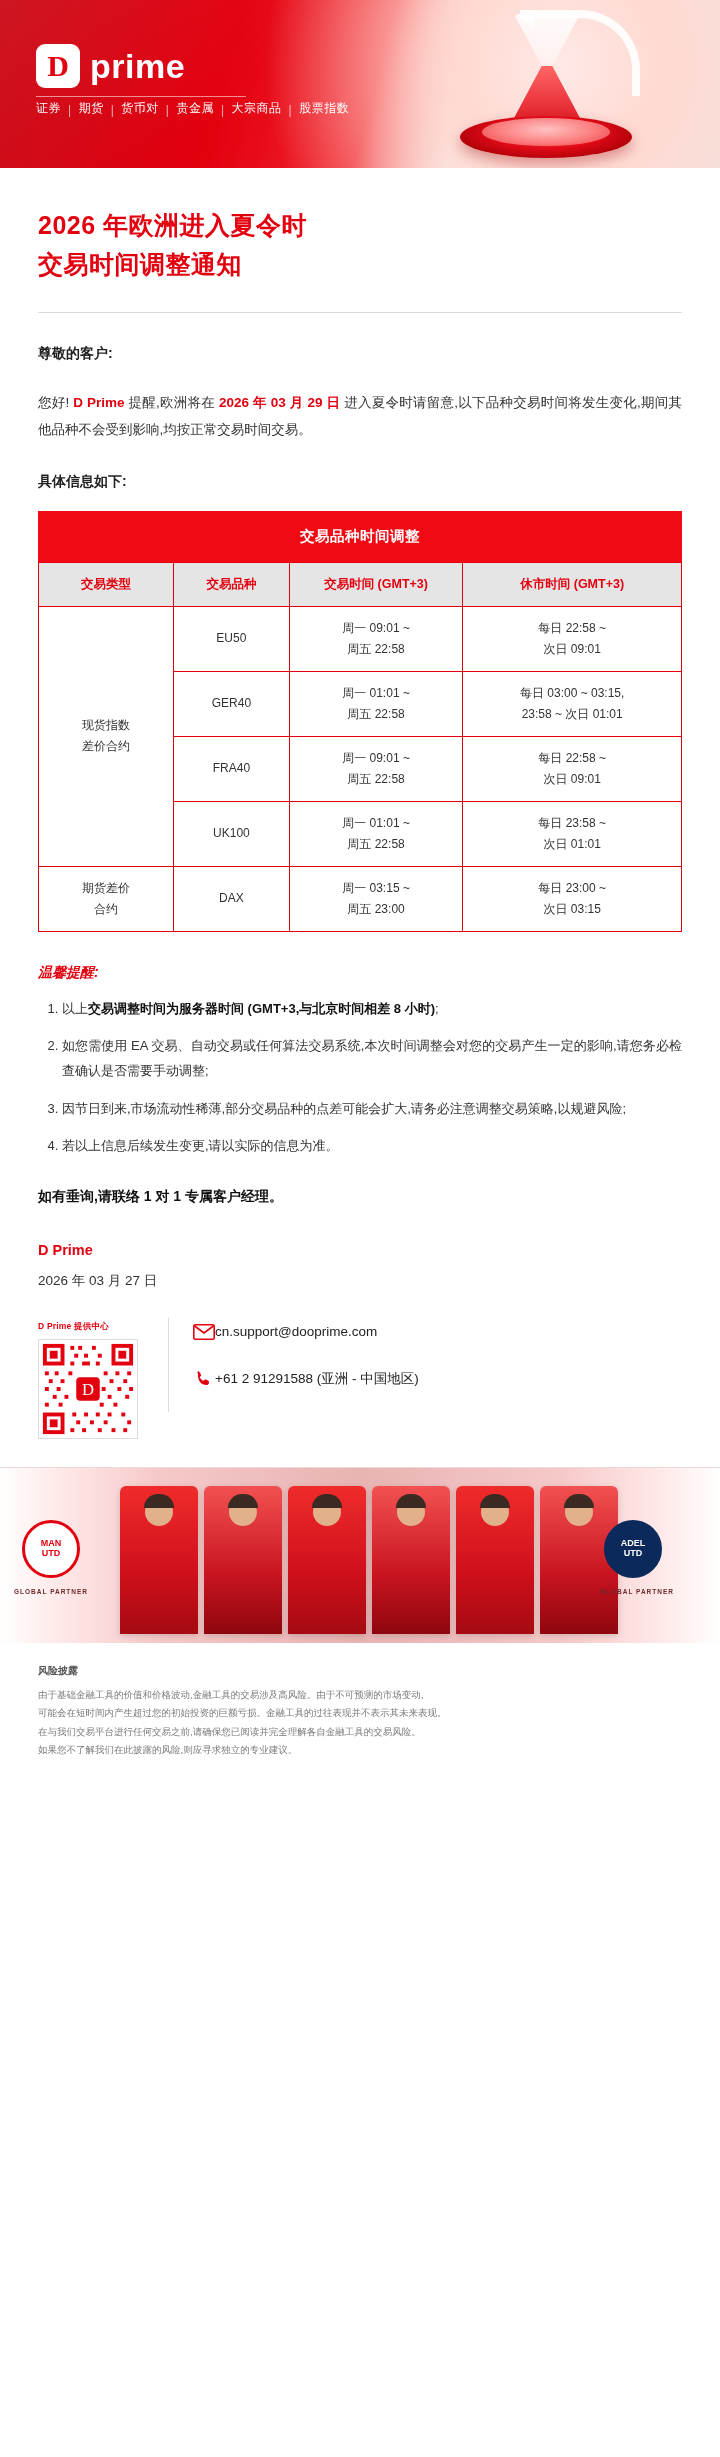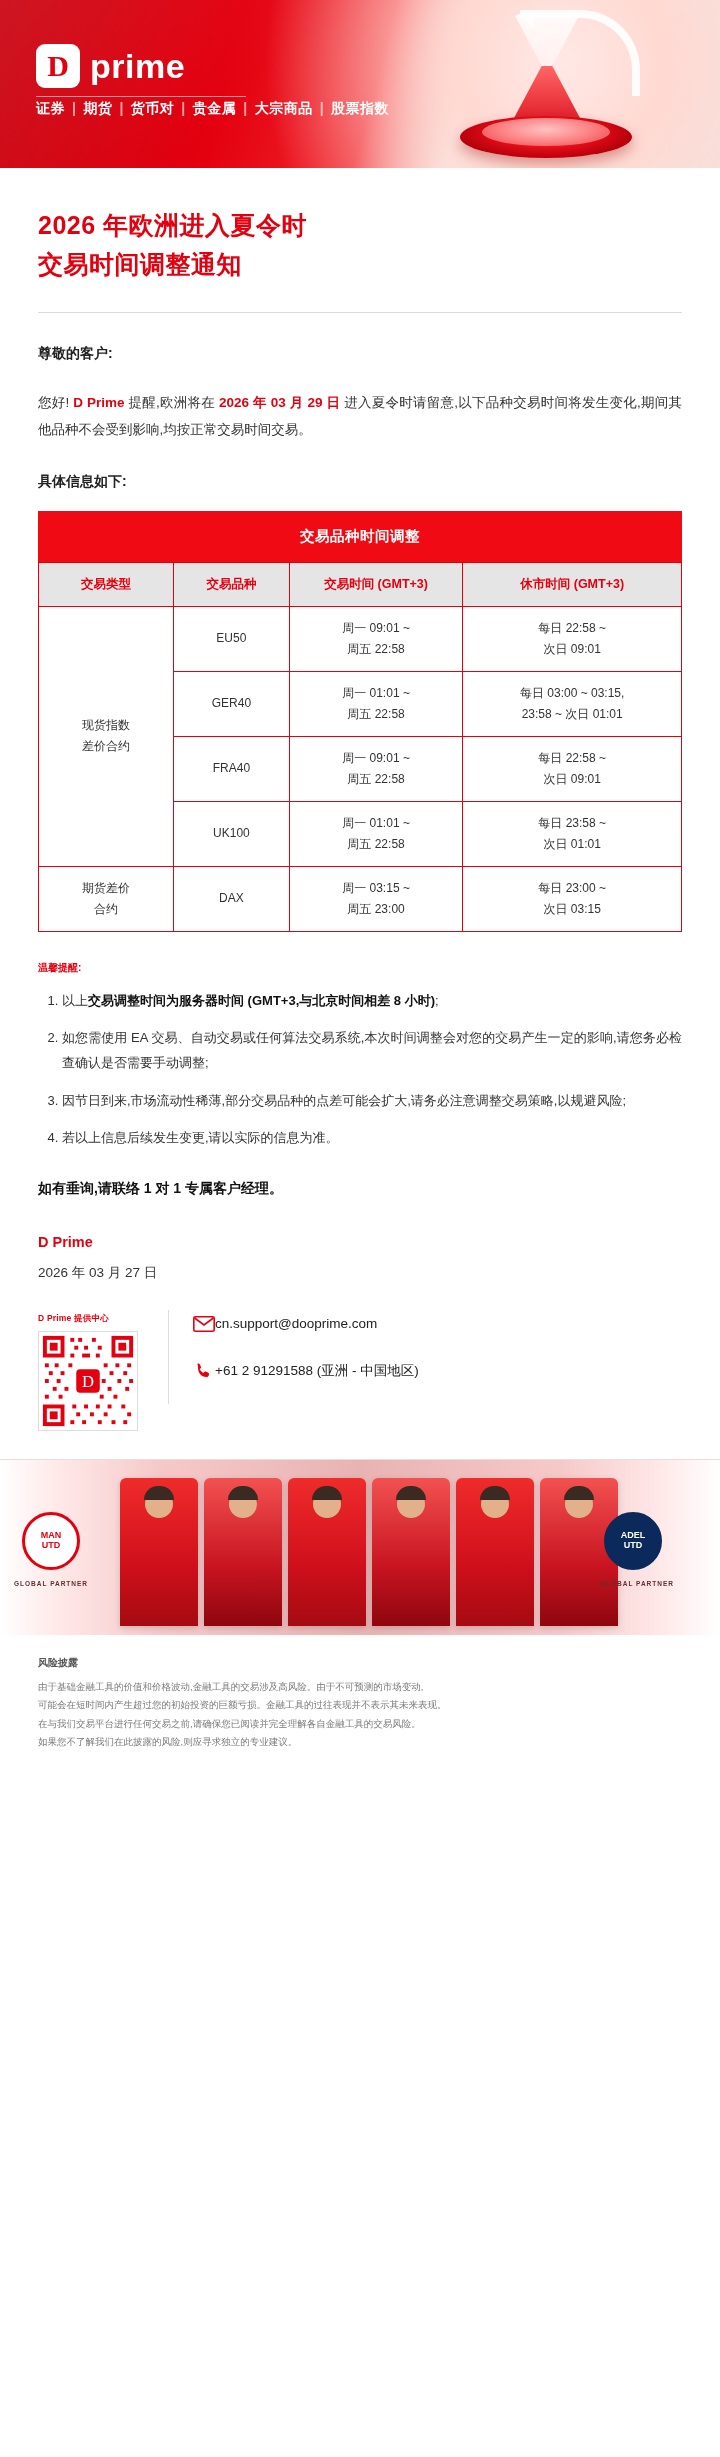--- a/index.html
+++ b/index.html
@@ -38,22 +38,22 @@
     background:#ffffff;
     display:flex;align-items:center;justify-content:center;
     color:#e3000f;font-weight:bold;font-size:30px;line-height:1;
     font-family:"Liberation Serif", serif;
   }
   .logo-text{
     color:#fff;font-size:34px;font-weight:bold;letter-spacing:.5px;
   }
   .nav-line{
     position:absolute;left:36px;top:100px;z-index:3;
-    display:flex;align-items:flex-start;
-    color:#ffffff;font-size:14px;letter-spacing:.5px;font-weight:bold;
+    display:flex;align-items:flex-end;
+    color:#ffffff;font-size:12px;letter-spacing:.5px;
   }
   .nav-line .sep{opacity:.65;margin:0 7px;}
   .nav-rule{
     position:absolute;left:36px;top:96px;width:210px;height:1px;
     background:rgba(255,255,255,.55);z-index:3;
   }
   
   .hourglass{
     position:absolute; right:78px; top:-4px; width:190px; height:172px; z-index:2;
   }
@@ -129,21 +129,21 @@
   table.sched td{
     border:1px solid #e3000f; padding:11px 4px; text-align:center;
     color:#333; line-height:1.75; font-size:12px;
   }
   .col-type{ width:21%; }
   .col-sym{ width:18%; }
   .col-trade{ width:27%; }
   .col-close{ width:34%; }
 
   
-  .notes-head{ color:#e3000f; font-weight:bold; font-size:10px; margin:4px 0 10px 0; }
+  .notes-head{ color:#e3000f; font-weight:bold; font-size:14px; margin:4px 0 10px 0;font-style:italic; }
   ol.notes{ margin:0 0 24px 0; padding-left:24px; }
   ol.notes li{ margin-bottom:12px; line-height:1.95; text-align:justify; font-size:13px; }
   .contact-line{ font-weight:bold; font-size:14px; color:#111; margin:14px 0 26px 0; }
 
   .sign-name{ color:#e3000f; font-weight:bold; font-size:14.5px; margin-bottom:2px; }
   .sign-date{ color:#333; font-size:13.5px; margin-bottom:18px; }
 
   
   .qr-row{ display:flex; align-items:flex-start; gap:26px; padding:6px 0 28px 0; }
   .qr-box{ width:104px; }

